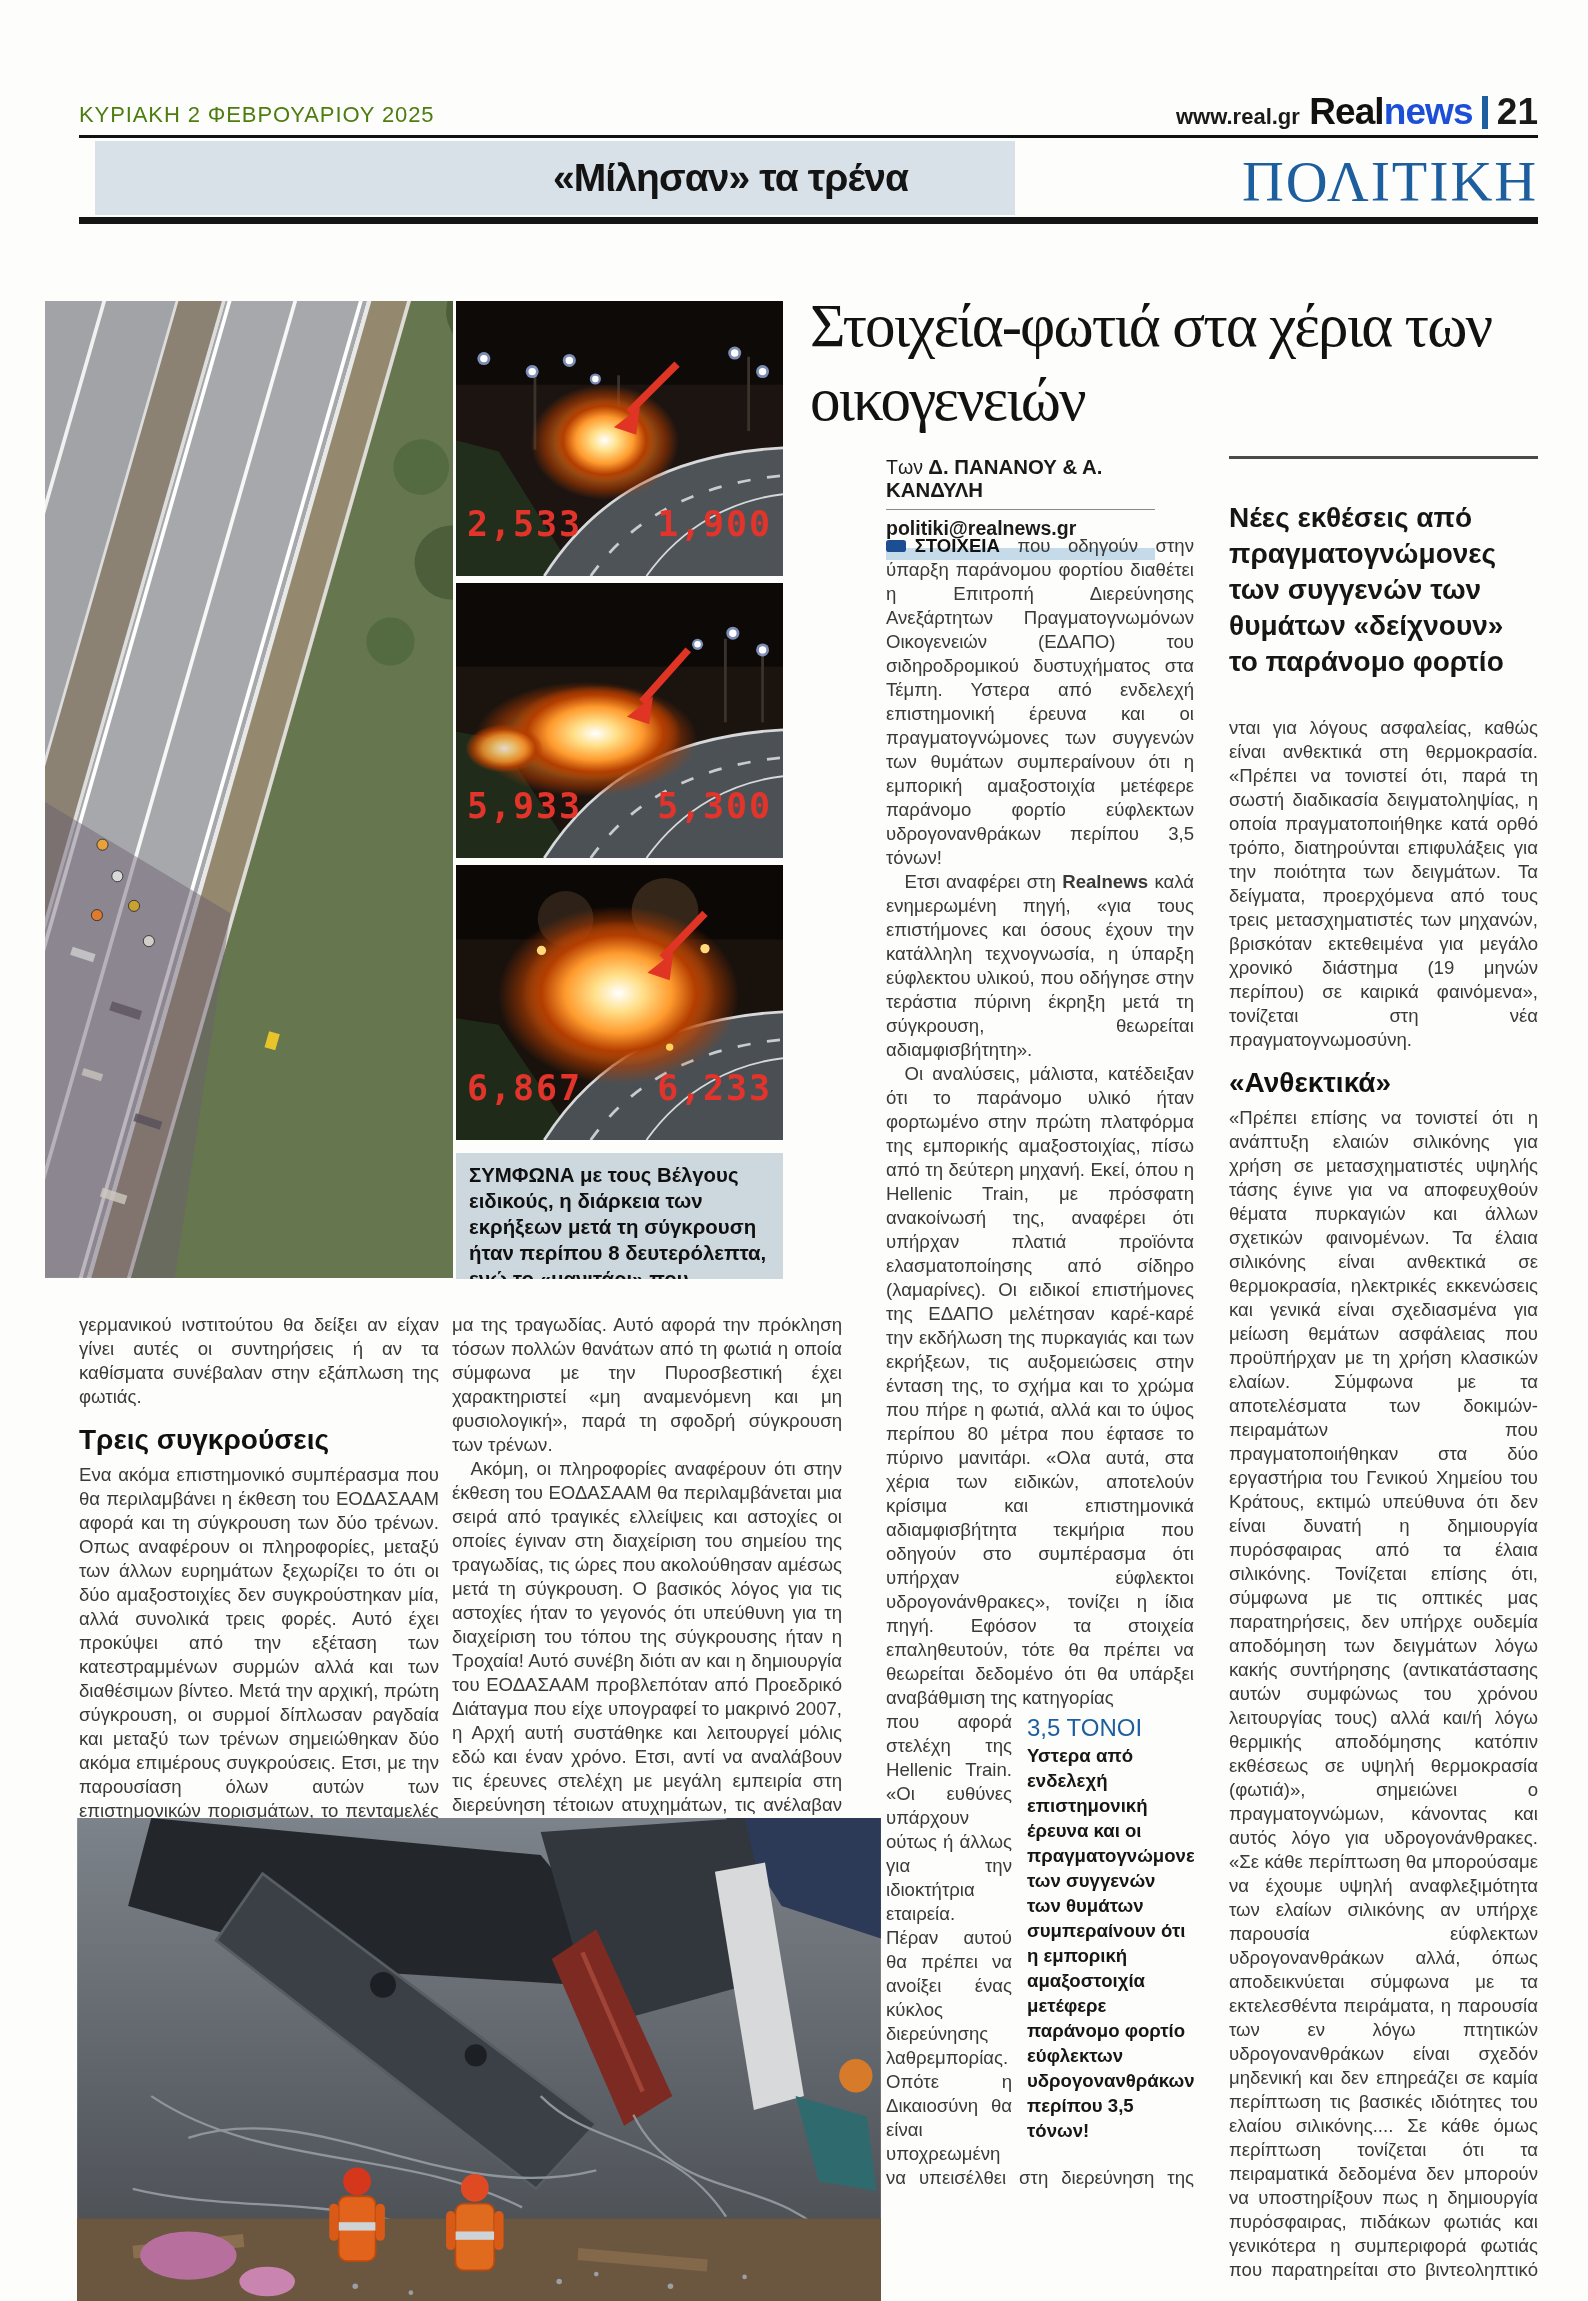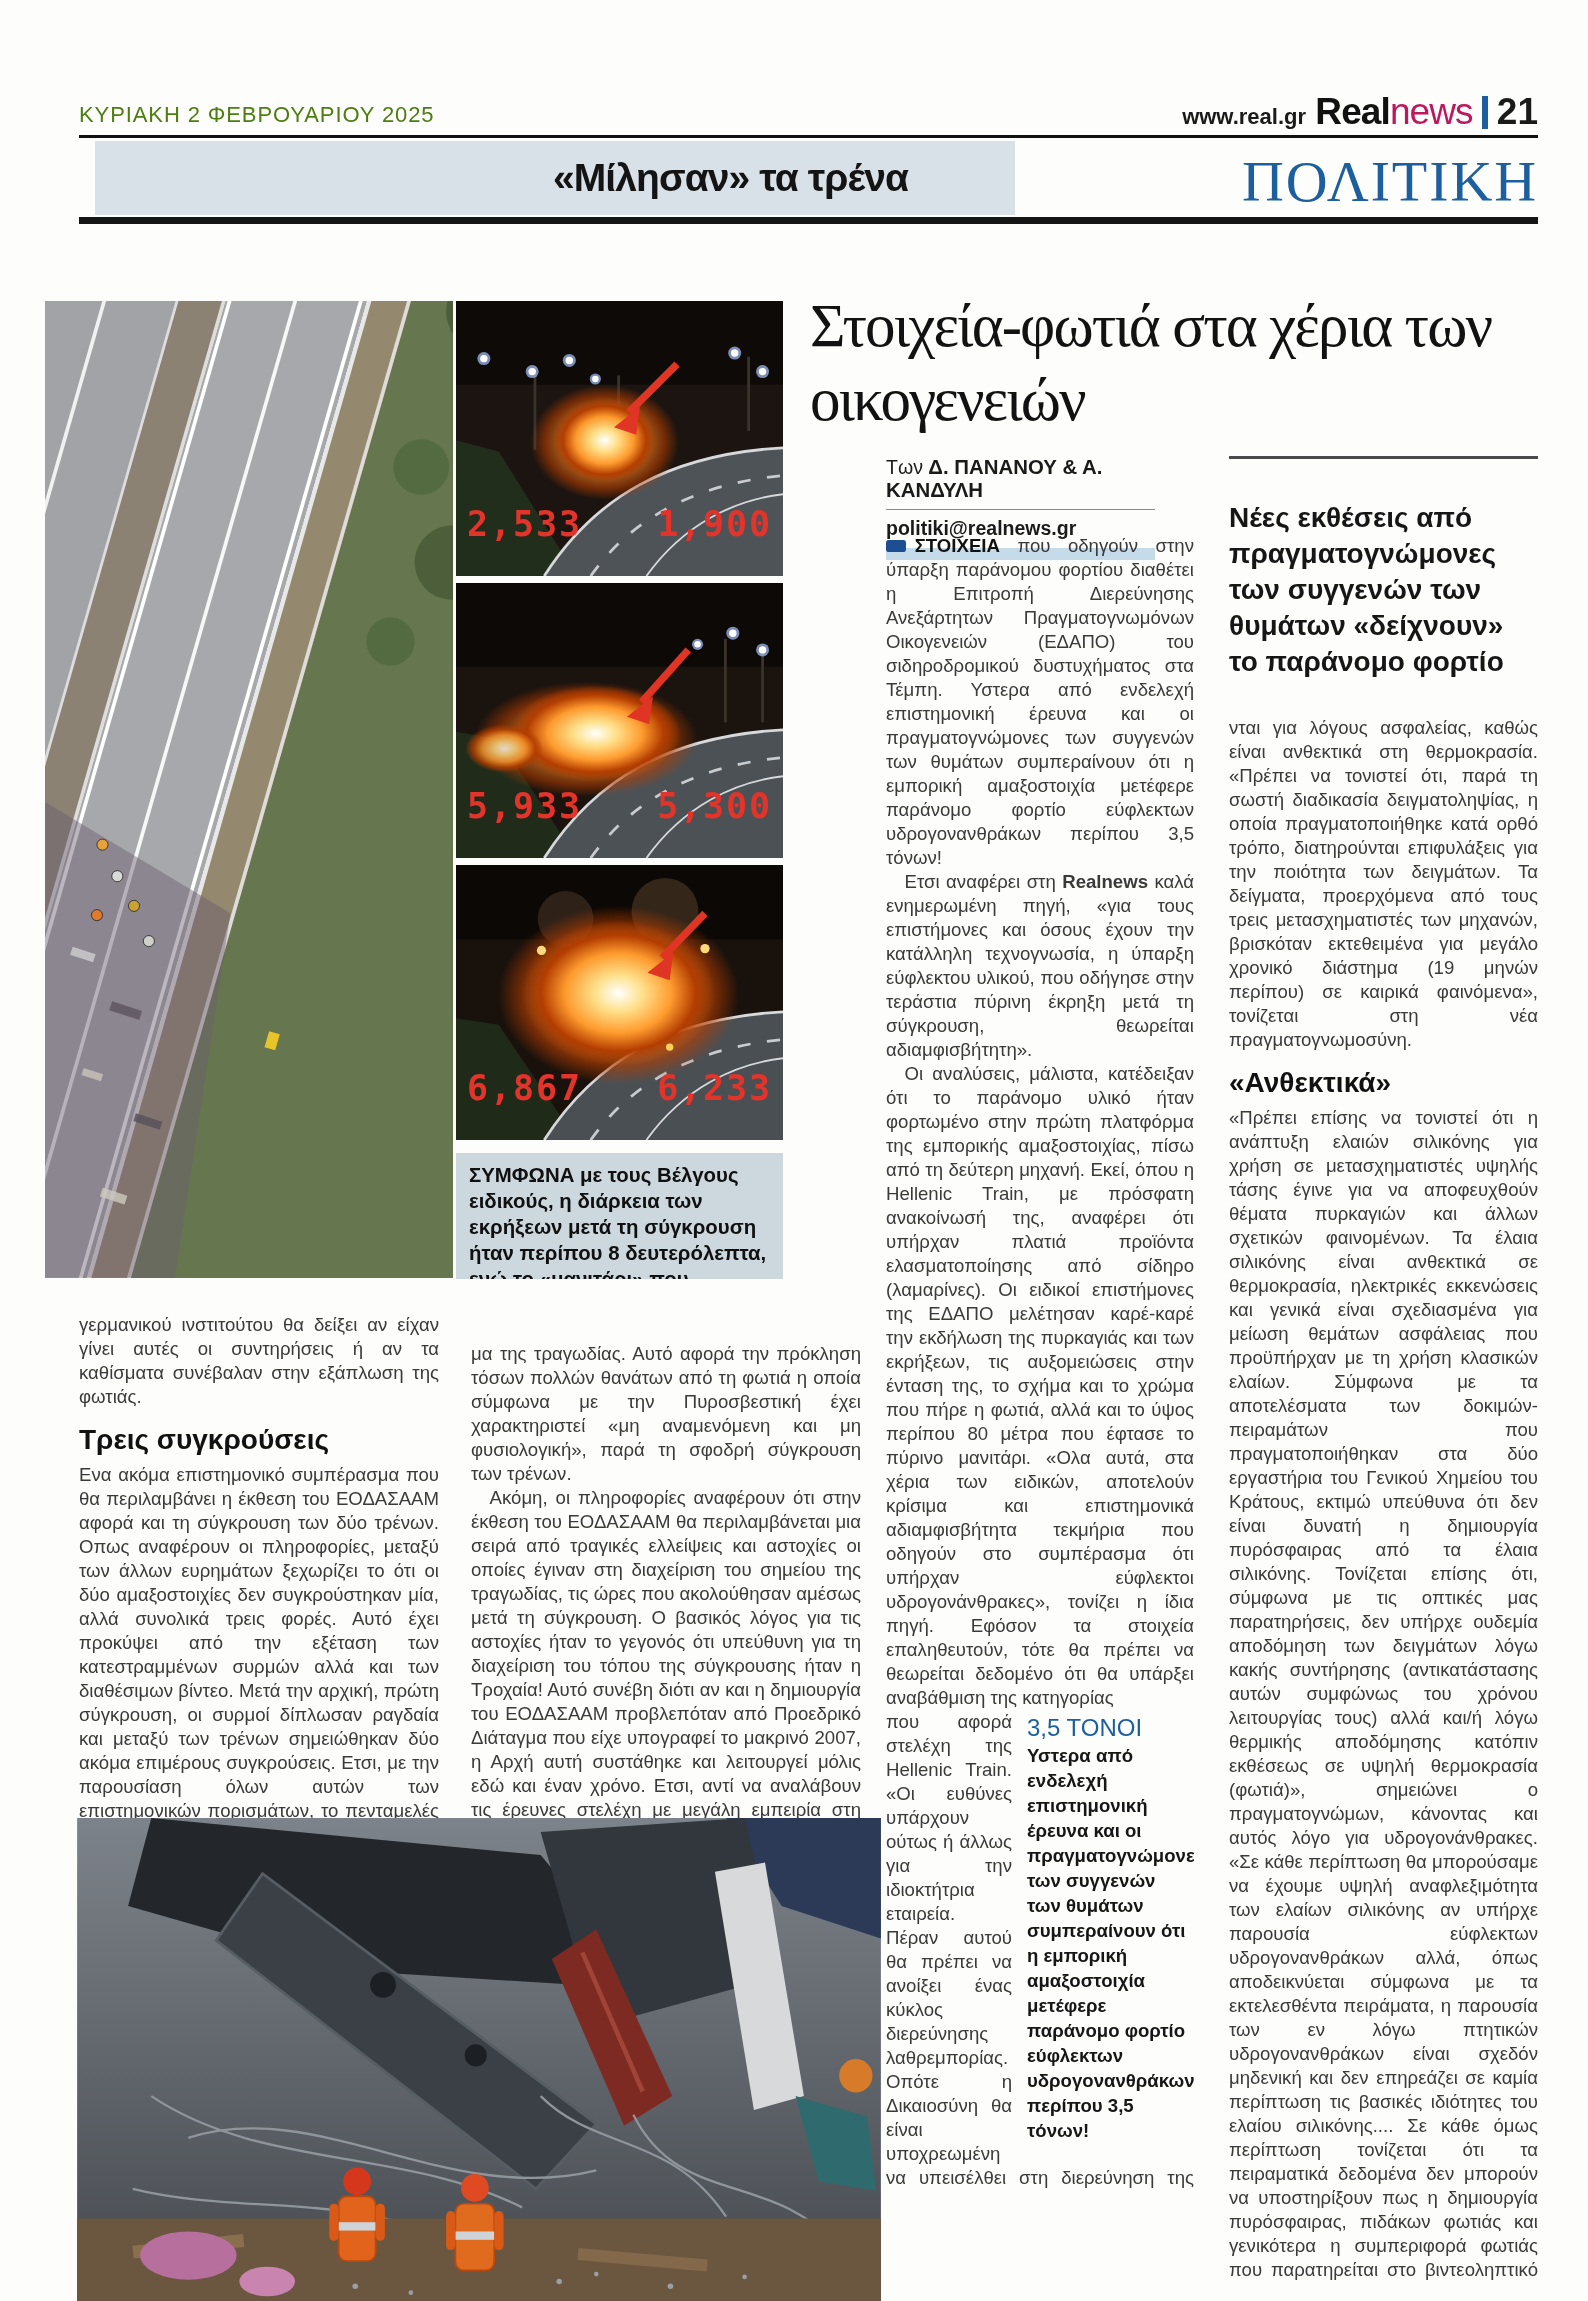--- a/index.html
+++ b/index.html
@@ -3,21 +3,21 @@
 <meta charset="utf-8">
 <style>
   html,body{margin:0;padding:0;background:#e9e9e9;}
   #page{position:relative;width:1589px;height:2301px;background:#fdfdfc;overflow:hidden;
         font-family:"Liberation Sans",sans-serif;color:#1a1a1a;}
   
   .date{position:absolute;left:79px;top:102px;font-size:22px;letter-spacing:0.9px;color:#4d7c0f;}
   .hdr-right{position:absolute;right:51px;top:91px;display:flex;align-items:baseline;gap:9.3px;}
   .site{font-size:22px;font-weight:700;}
   .brand b{font-size:37px;font-weight:900;letter-spacing:-0.9px;color:#111;}
-  .brand span{font-size:37px;font-weight:400;color:#be185d;letter-spacing:-0.9px;}
+  .brand span{font-size:37px;font-weight:700;color:#1d4ed8;letter-spacing:-0.9px;}
   .hdr-bar{width:5.6px;height:33px;background:#1d5f9e;align-self:center;}
   .pagenum{font-size:37px;font-weight:800;}
   .hairline{position:absolute;left:79px;width:1459px;top:135px;height:2.8px;background:#111;}
   .banner{position:absolute;left:79px;top:141px;width:920px;height:74px;background:#d8e1e8;
           display:flex;align-items:center;justify-content:flex-end;padding-right:107px;box-sizing:border-box;margin-left:16px;}
   .kicker{font-size:39px;font-weight:800;letter-spacing:-0.9px;color:#141414;}
   .section{position:absolute;right:51px;top:147px;font-family:"Liberation Serif",serif;
            font-size:58px;color:#1d5f9e;letter-spacing:1.9px;line-height:69px;}
   .thickrule{position:absolute;left:79px;width:1459px;top:217px;height:6.5px;background:#151515;}
   
@@ -32,21 +32,21 @@
   .deck{position:absolute;left:1229px;top:456px;width:309px;}
   .deck .rule{width:309px;height:2.8px;background:#4a4a4a;}
   .deck h2{margin:41px 0 0 0;font-size:28px;line-height:36px;font-weight:800;color:#161616;}
   
   .bodytext{font-size:18.6px;line-height:24px;color:#3a3a3a;text-align:justify;overflow:hidden;position:absolute;}
   .bodytext p{margin:0;}
   .bodytext p.ind{text-indent:18.6px;}
   .col-main{left:886px;top:534px;width:308px;height:1660px;}
   .col-right{left:1229px;top:716px;width:309px;height:1566px;}
   .col-a{left:79px;top:1313px;width:360px;height:505px;}
-  .col-b{left:452px;top:1342px;width:390px;height:505px;margin-left:19px;}
+  .col-b{left:452px;top:1313px;width:390px;height:505px;}
   .subhead{font-size:28px;line-height:32px;font-weight:800;color:#111;margin:15px 0 7.4px 0;text-align:left;}
   .bullet{display:inline-block;width:20.4px;height:12px;background:#1c4e91;border-radius:2.8px;margin-right:8.3px;}
   .leadword{font-weight:800;color:#111;}
   
   .pullquote{float:right;width:167px;margin:5.6px 0 5.6px 15px;text-align:left;}
   .pullquote .pq-title{font-size:24px;font-weight:400;color:#1d5f9e;margin-bottom:3px;}
   .pullquote .pq-text{font-size:18.6px;line-height:25px;font-weight:700;color:#161616;}
   
   .aerial{position:absolute;left:45px;top:301px;width:408px;height:977px;overflow:hidden;}
   .cctv{position:absolute;left:456px;width:327px;height:275px;overflow:hidden;background:#86efac;}

